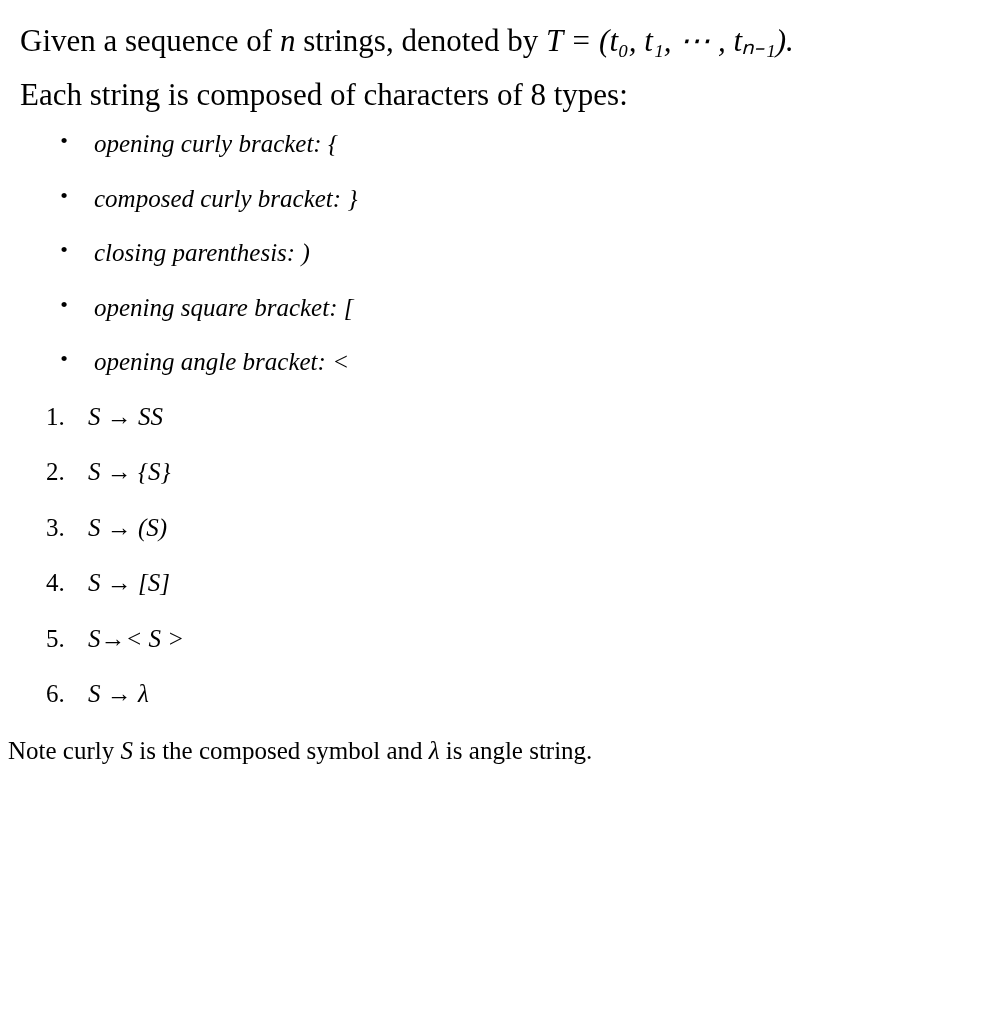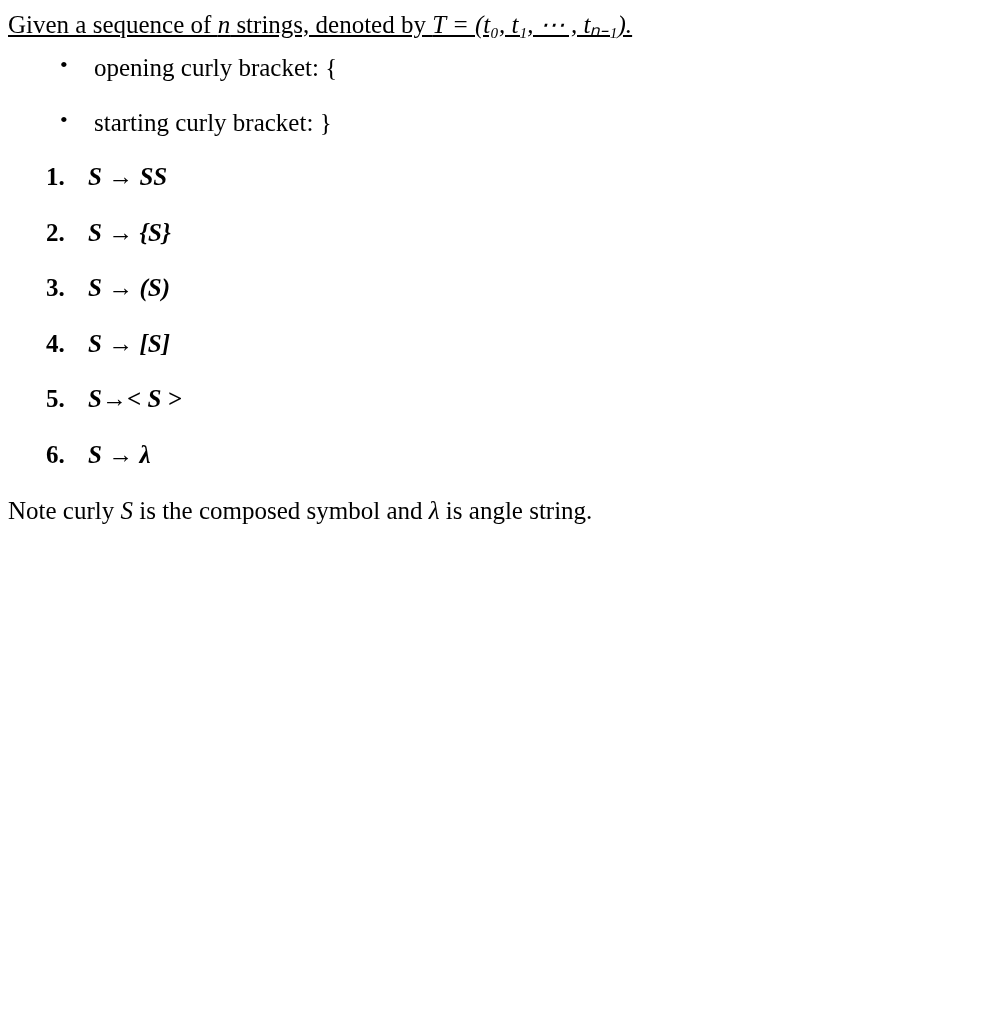--- a/index.html
+++ b/index.html
@@ -25,31 +25,31 @@
     font-size: 25px;
     line-height: 1.33;
     text-align: justify;
     margin: 0 0 2px 0;
   }
   .para.full {
     text-align: justify;
     text-align-last: left;
   }
   .intro-line {
-    font-size: 25px;
+    font-size: 31px;
     line-height: 1.36;
-    margin: 0;
+    margin: 12px;
     white-space: nowrap;
-    text-decoration: underline;
   }
   
   ul.bullets {
     list-style: none;
     margin: 10px 0 8px 0;
     padding: 0;
+    font-style: italic;
   }
   ul.bullets > li {
     font-size: 25px;
     line-height: 1.3;
     margin: 0 0 22px 0;
     padding-left: 86px;
     position: relative;
   }
   ul.bullets > li::before {
     content: "\2022";
@@ -57,21 +57,20 @@
     left: 52px;
     top: -1px;
     font-size: 22px;
   }
   
   ol.rules {
     list-style: none;
     margin: 10px 0 6px 0;
     padding: 0;
     counter-reset: rule;
-    font-weight: bold;
   }
   ol.rules > li {
     font-size: 25px;
     line-height: 1.3;
     margin: 0 0 23px 0;
     padding-left: 80px;
     position: relative;
   }
   ol.rules > li::before {
     counter-increment: rule;
@@ -93,24 +92,28 @@
     font-family: "Liberation Serif", serif;
   }
 </style>
 </head>
 <body>
 
 <div class="page">
 
   <p class="intro-line"><span>Given a sequence of </span><span class="math">n</span><span> strings, denoted by </span><span class="math">T = (t₀, t₁, ⋯ , tₙ₋₁).</span></p>
 
+  <p class="intro-line">Each string is composed of characters of 8 types:</p>
 
   <ul class="bullets">
     <li><span>opening curly bracket:</span> <span class="symbol">{</span></li>
-    <li><span>starting curly bracket:</span> <span class="symbol">}</span></li>
+    <li><span>composed curly bracket:</span> <span class="symbol">}</span></li>
+    <li><span>closing parenthesis:</span> <span class="symbol">)</span></li>
+    <li><span>opening square bracket:</span> <span class="symbol">[</span></li>
+    <li><span>opening angle bracket:</span> <span class="symbol">&lt;</span></li>
   </ul>
 
 
   <ol class="rules">
     <li><span class="math">S</span> <span>→</span> <span class="math">SS</span></li>
     <li><span class="math">S</span> <span>→</span> <span class="math">{S}</span></li>
     <li><span class="math">S</span> <span>→</span> <span class="math">(S)</span></li>
     <li><span class="math">S</span> <span>→</span> <span class="math">[S]</span></li>
     <li><span class="math">S</span><span>→</span><span class="math">&lt; S &gt;</span></li>
     <li><span class="math">S</span> <span>→</span> <span class="math">λ</span></li>

